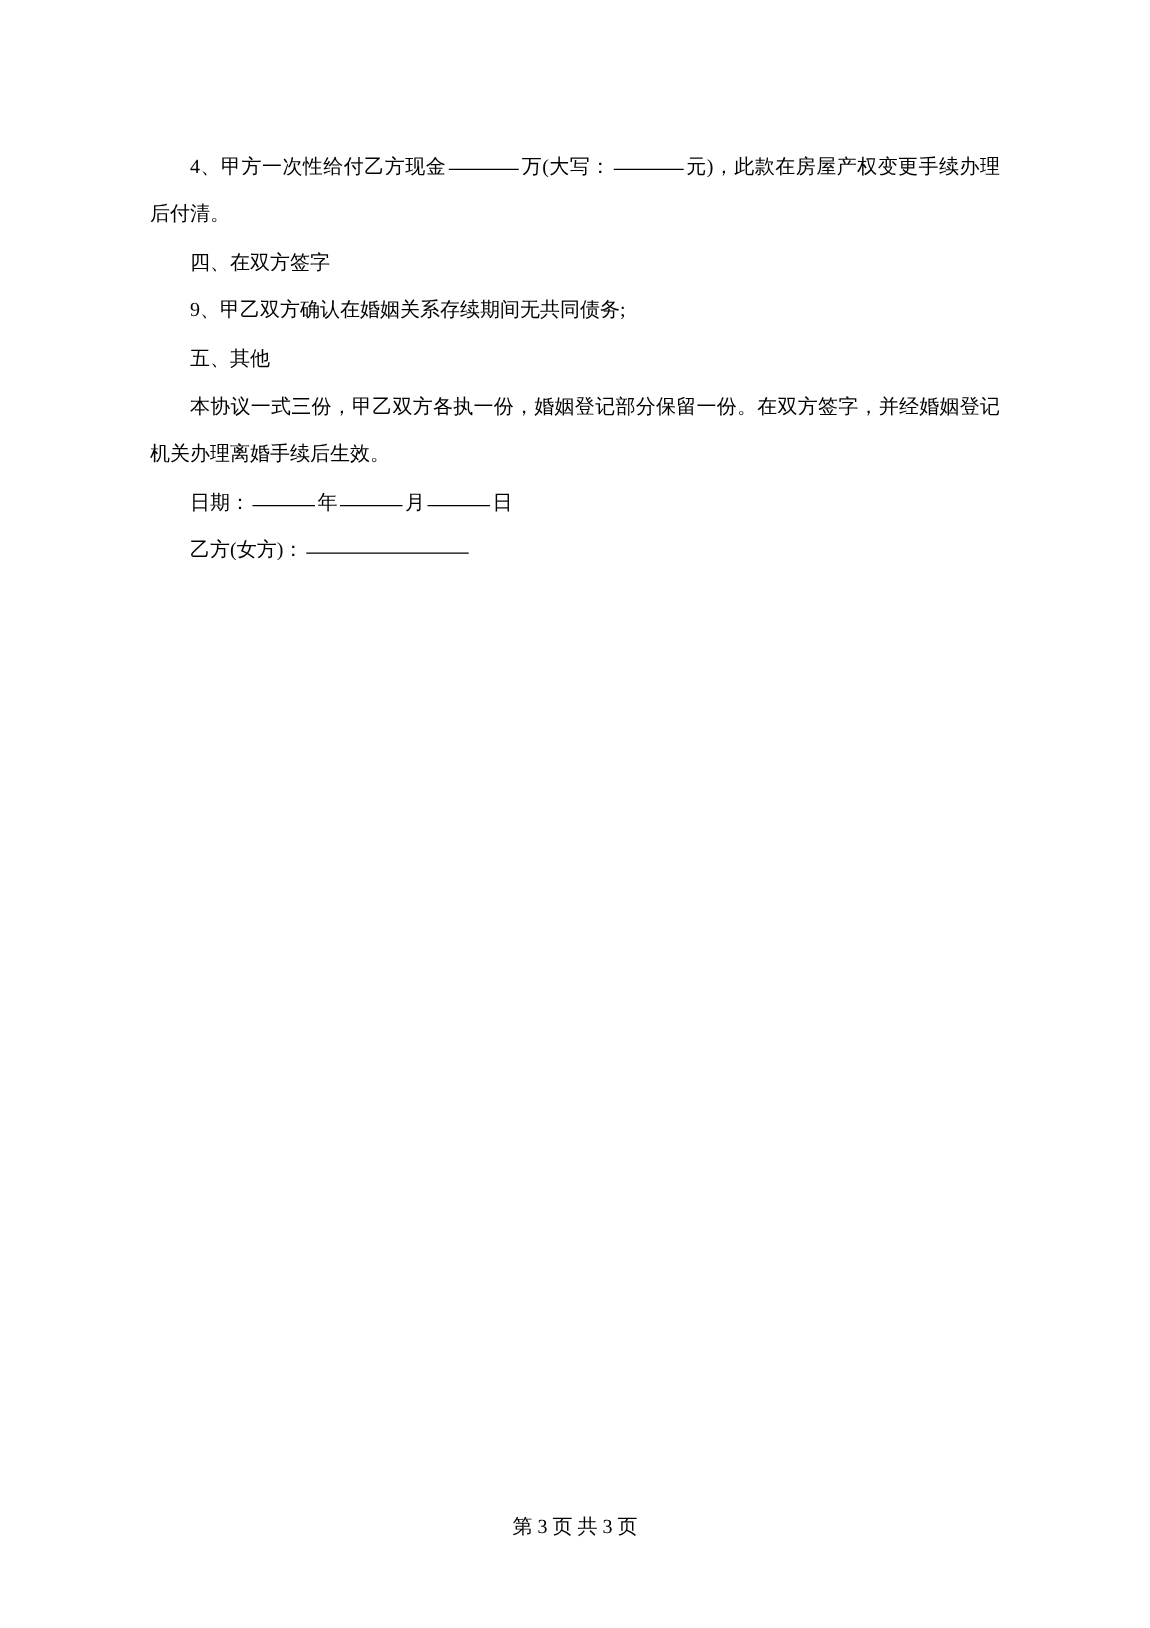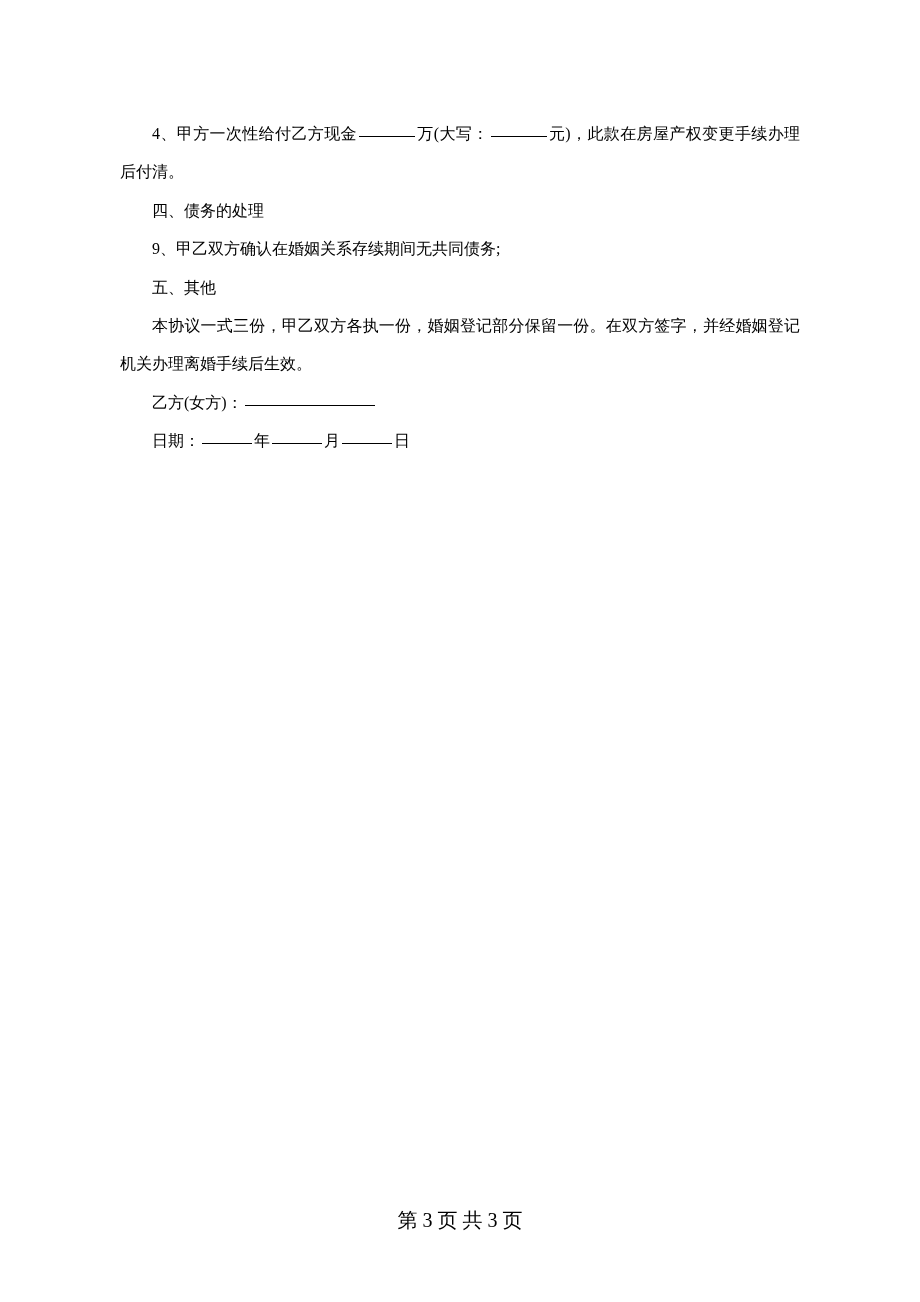--- a/index.html
+++ b/index.html
@@ -27,56 +27,56 @@
       top: -2px;
     }
     .blank.short { min-width: 50px; }
     .blank.long { min-width: 130px; }
     .footer {
       position: absolute;
       bottom: 72px;
       left: 0;
       width: 100%;
       text-align: center;
-      font-size: 20px;
+      font-size: 16px;
       line-height: 1;
     }
   </style>
 </head>
 <body>
 
 <div class="content">
 
   <div class="para">
     <span>4、甲方一次性给付乙方现金</span><span class="blank"></span><span>万(大写：</span><span class="blank"></span><span>元)，此款在房屋产权变更手续办理后付清。</span>
   </div>
 
   <div class="para">
-    <span>四、债务的处理</span>
+    <span>四、在双方签字</span>
   </div>
 
   <div class="para">
     <span>9、甲乙双方确认在婚姻关系存续期间无共同债务;</span>
   </div>
 
 
   <div class="para">
     <span>五、其他</span>
   </div>
 
   <div class="para">
     <span>本协议一式三份，甲乙双方各执一份，婚姻登记部分保留一份。在双方签字，并经婚姻登记机关办理离婚手续后生效。</span>
   </div>
 
 
   <div class="para">
-    <span>乙方(女方)：</span><span class="blank long"></span>
+    <span>日期：</span><span class="blank short"></span><span>年</span><span class="blank short"></span><span>月</span><span class="blank short"></span><span>日</span>
   </div>
 
   <div class="para">
-    <span>日期：</span><span class="blank short"></span><span>年</span><span class="blank short"></span><span>月</span><span class="blank short"></span><span>日</span>
+    <span>乙方(女方)：</span><span class="blank long"></span>
   </div>
 
 </div>
 
 <div class="footer">
   <span>第 3 页  共  3 页</span>
 </div>
 
 </body></html>

